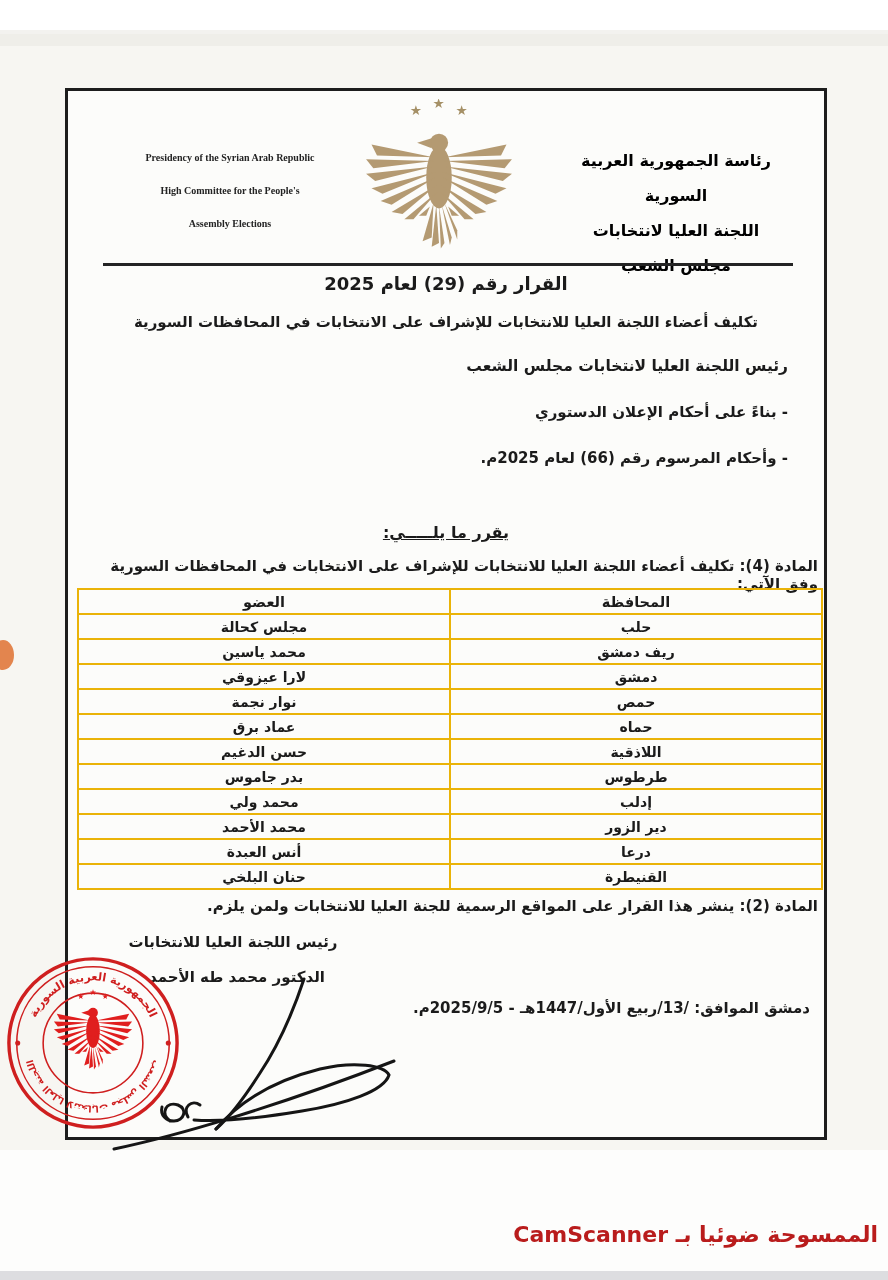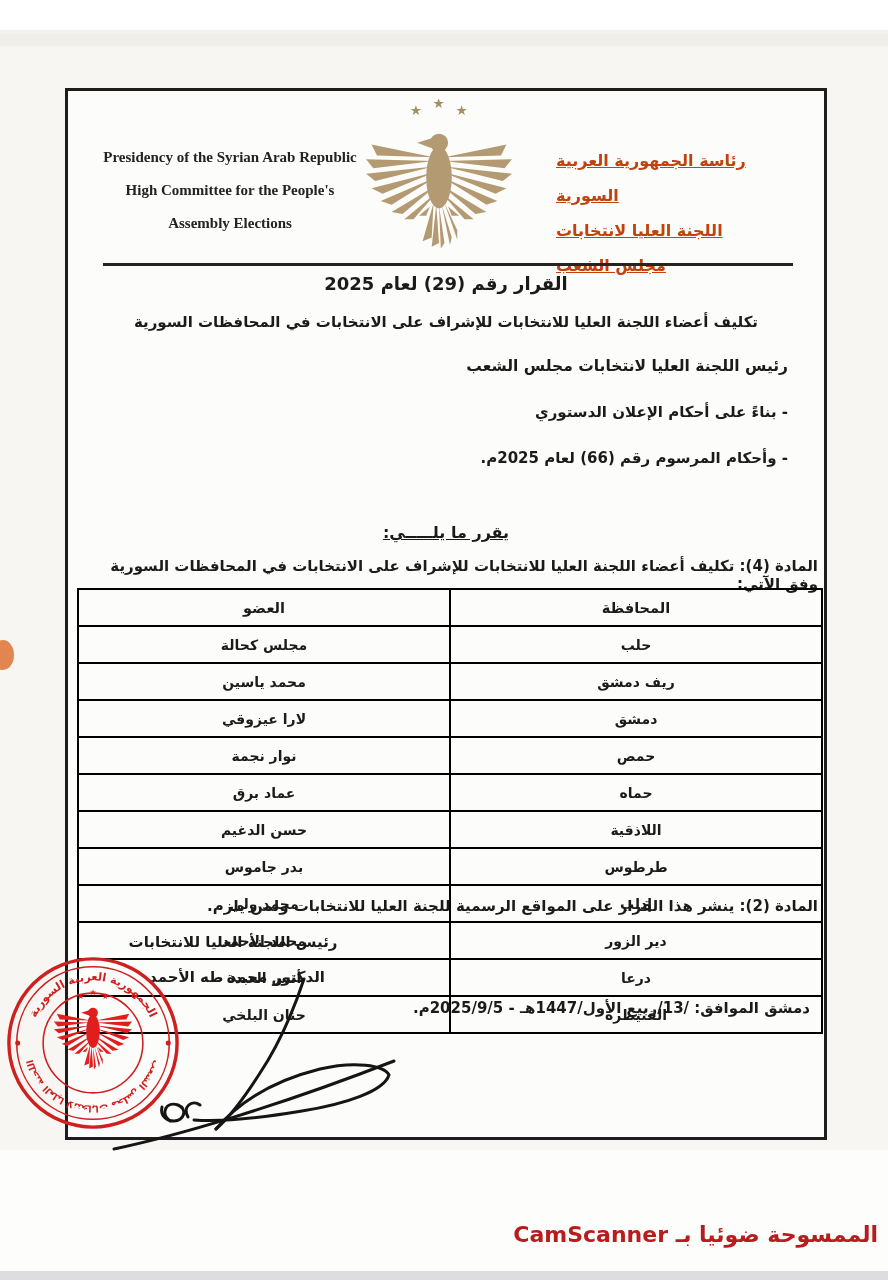--- a/index.html
+++ b/index.html
@@ -17,26 +17,26 @@
 
   
   .doc-frame{
     position:absolute;left:65px;top:88px;width:756px;height:1046px;
     border:3px solid #1d1d1d;background:#fcfcfa;
   }
 
   
   .hdr-english{
     position:absolute;left:12px;top:50px;width:300px;text-align:center;
-    font-family:"Liberation Serif",serif;font-weight:700;font-size:15px;
+    font-family:"Liberation Serif",serif;font-weight:700;font-size:10px;
     line-height:33px;color:#232323;
   }
   .hdr-arabic{
-    position:absolute;right:28px;top:52px;width:240px;text-align:left;
-    direction:rtl;font-weight:700;font-size:16px;line-height:35px;color:#c2410c;text-decoration:underline;
+    position:absolute;right:28px;top:52px;width:240px;text-align:center;
+    direction:rtl;font-weight:700;font-size:16px;line-height:35px;color:#000000;
   }
   .emblem{position:absolute;left:286px;top:8px;width:170px;height:155px;}
 
   .rule{position:absolute;left:35px;top:172px;width:690px;height:3px;background:#242424;}
 
   .title-line{position:absolute;left:0;top:182px;width:100%;text-align:center;
     direction:rtl;font-weight:700;font-size:18px;}
   .subtitle-line{position:absolute;left:0;top:222px;width:100%;text-align:center;
     direction:rtl;font-weight:700;font-size:15px;}
   .issuer-line{position:absolute;left:0;top:266px;width:100%;direction:rtl;
@@ -53,22 +53,22 @@
     font-weight:600;font-size:15px;}
   .art-1{top:466px;} .art-2{top:806px;}
   .article-label{font-weight:700;}
 
   
   .gov-table{
     position:absolute;left:9px;top:497px;width:746px;border-collapse:collapse;
     direction:rtl;table-layout:fixed;
   }
   .gov-table th,.gov-table td{
-    border:2px solid #000000;height:21px;text-align:center;vertical-align:middle;
-    font-size:14px;font-weight:700;padding:7px 4px;
+    border:2px solid #eab308;height:21px;text-align:center;vertical-align:middle;
+    font-size:14px;font-weight:700;padding:1px 4px;
   }
   .gov-table th{font-size:14.5px;}
 
   
   .sig-title{position:absolute;left:35px;top:842px;width:260px;direction:rtl;
     text-align:center;font-weight:700;font-size:15px;}
   .sig-name{position:absolute;left:39px;top:877px;width:260px;direction:rtl;
     text-align:center;font-weight:700;font-size:15px;}
   .date-line{position:absolute;right:14px;top:908px;direction:rtl;
     font-weight:600;font-size:15px;}

